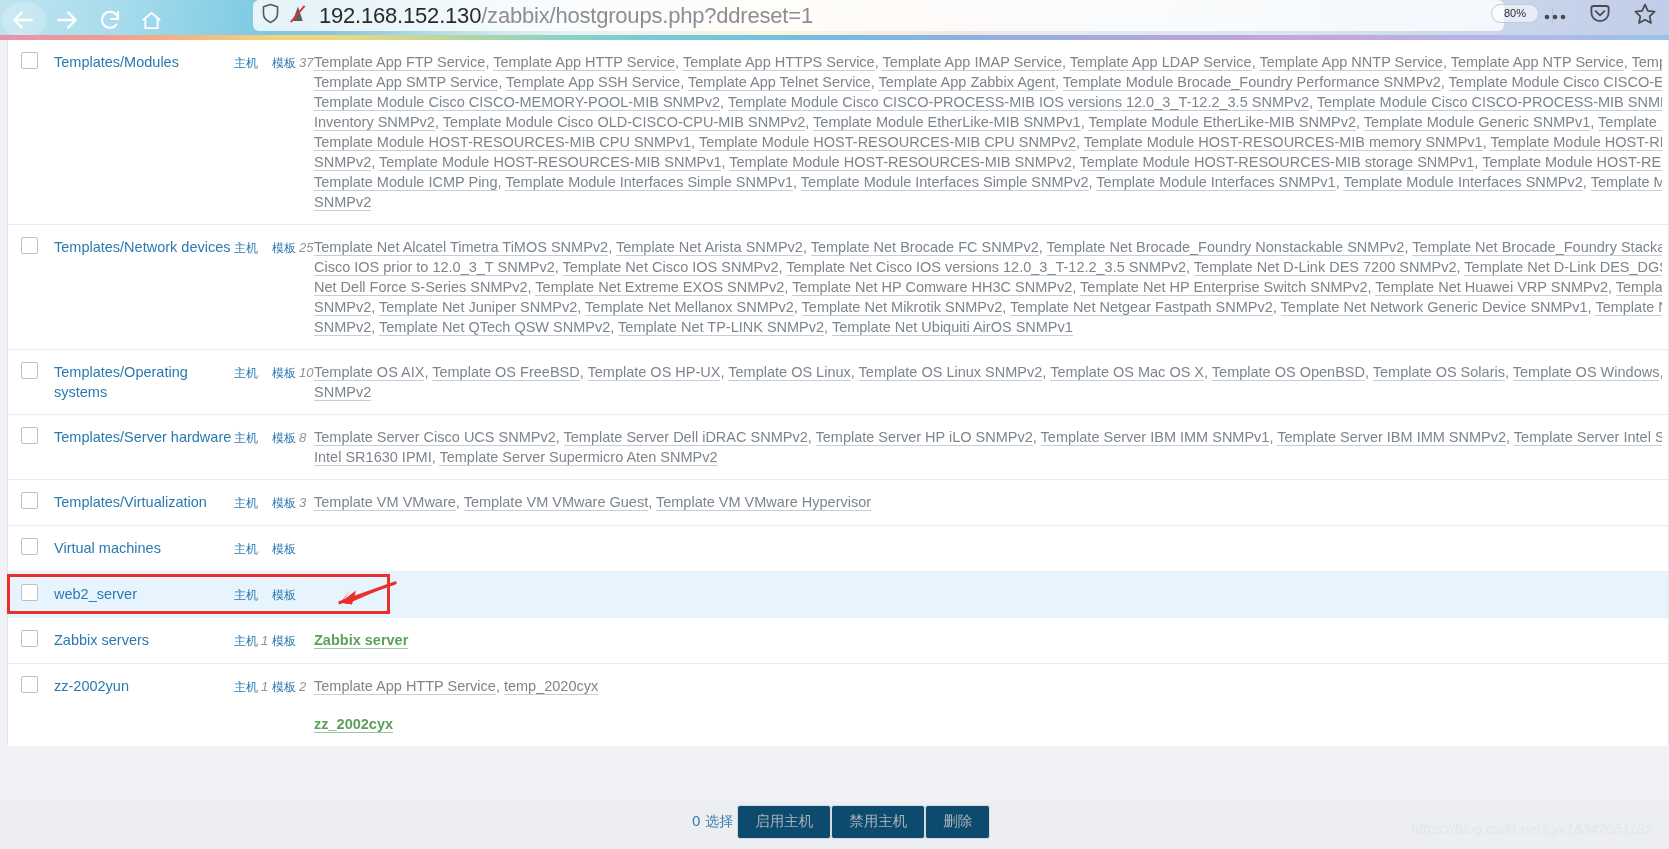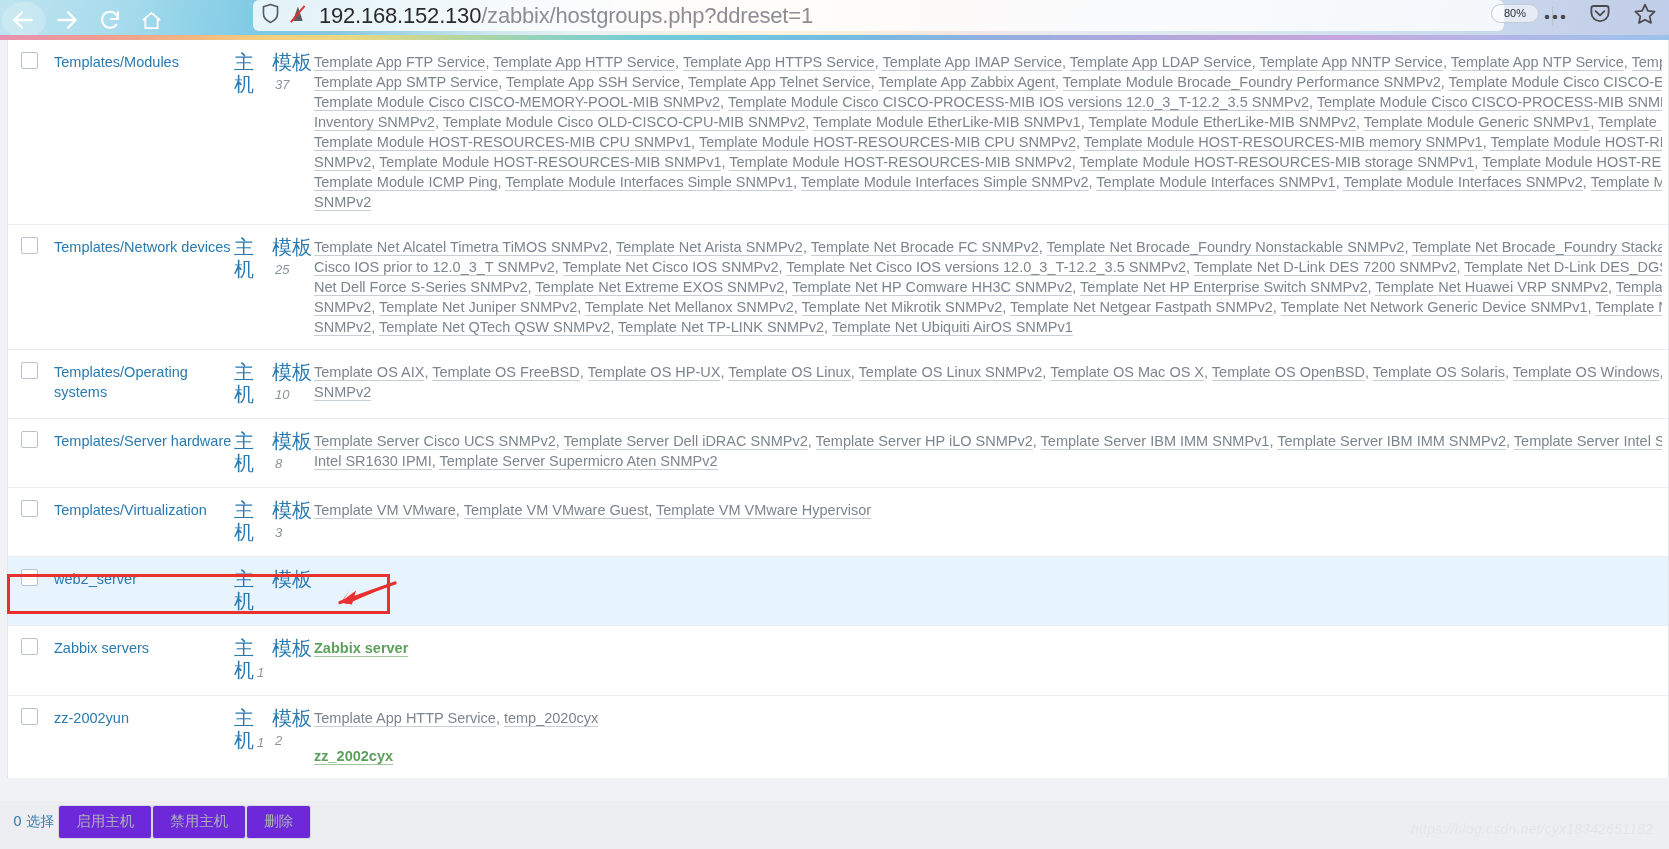--- a/index.html
+++ b/index.html
@@ -122,21 +122,21 @@
     cursor: pointer;
   }
   .gname {
     color: #2a7ab0;
     text-decoration: none;
     font-size: 14.5px;
     cursor: pointer;
   }
   .cjk {
     color: #2a7ab0;
-    font-size: 20px;
+    font-size: 12px;
     cursor: pointer;
     font-family: "DejaVu Sans", "Liberation Sans", sans-serif;
   }
   .cnt { color: #8d949b; font-size: 13px; padding-left: 3px; font-style: italic; }
   .links {
     font-size: 14.5px;
     line-height: 20px;
     color: #7d858d;
     word-break: normal;
   }
@@ -170,28 +170,29 @@
     z-index: 7; pointer-events: none;
   }
 
   
   .footer {
     position: absolute;
     left: 7px; bottom: 10px;
     width: 1662px;
     display: flex; align-items: center;
     padding-left: 6px;
+    justify-content: center;
   }
   .sel-count {
     font-size: 14px; color: #3a7fae;
     font-family: "DejaVu Sans", "Liberation Sans", sans-serif;
     margin-right: 4px;
   }
   .btn {
-    background: #6d28d9;
+    background: #0c4a6e;
     border: 1px solid #d3dae0;
     border-radius: 3px;
     color: #a9b2ba;
     font-size: 14.5px;
     padding: 6px 17px 7px;
     cursor: default;
     font-family: "DejaVu Sans", "Liberation Sans", sans-serif;
   }
   .watermark {
     position: absolute;
@@ -355,20 +356,31 @@
             </td>
             <td class="col-name"><a class="gname">Templates/Virtualization</a></td>
             <td class="col-hosts"><span class="cjk">主机</span></td>
             <td class="col-tpls"><span class="cjk">模板</span><span class="cnt">3</span></td>
             <td class="col-links">
               <div class="links">
                 <span class="linkline"><a>Template VM VMware</a>, <a>Template VM VMware Guest</a>, <a>Template VM VMware Hypervisor</a></span>
               </div>
             </td>
           </tr>
+          <tr>
+            <td class="col-check">
+              <span class="chk"></span>
+            </td>
+            <td class="col-name"><a class="gname">Virtual machines</a></td>
+            <td class="col-hosts"><span class="cjk">主机</span></td>
+            <td class="col-tpls"><span class="cjk">模板</span></td>
+            <td class="col-links">
+              <div class="links"></div>
+            </td>
+          </tr>
           <tr class="hl">
             <td class="col-check">
               <span class="chk"></span>
             </td>
             <td class="col-name"><a class="gname">web2_server</a></td>
             <td class="col-hosts"><span class="cjk">主机</span></td>
             <td class="col-tpls"><span class="cjk">模板</span></td>
             <td class="col-links">
               <div class="links"></div>
             </td>

